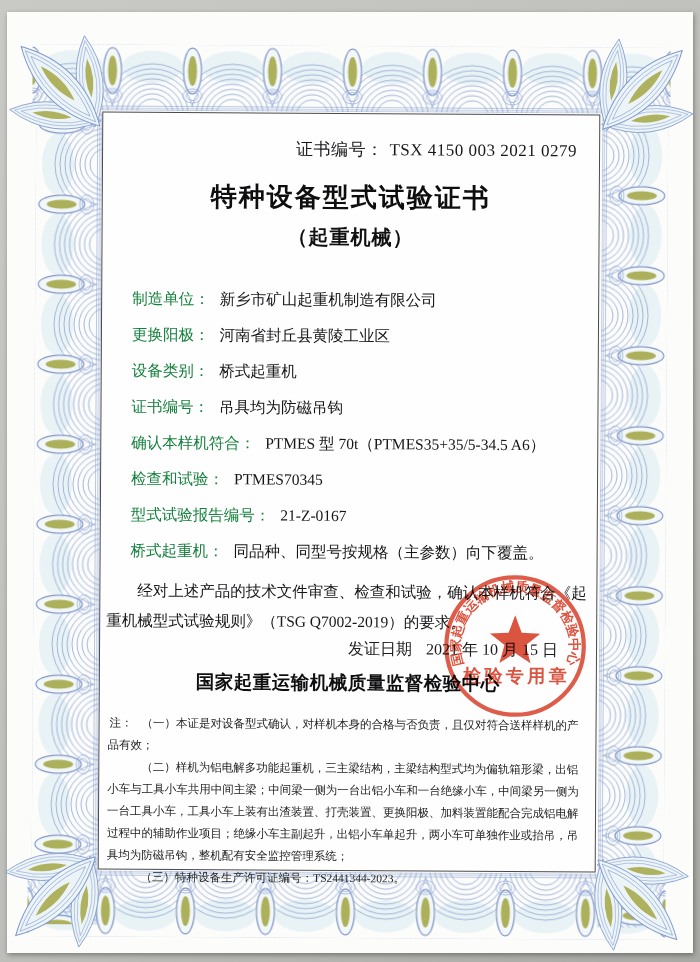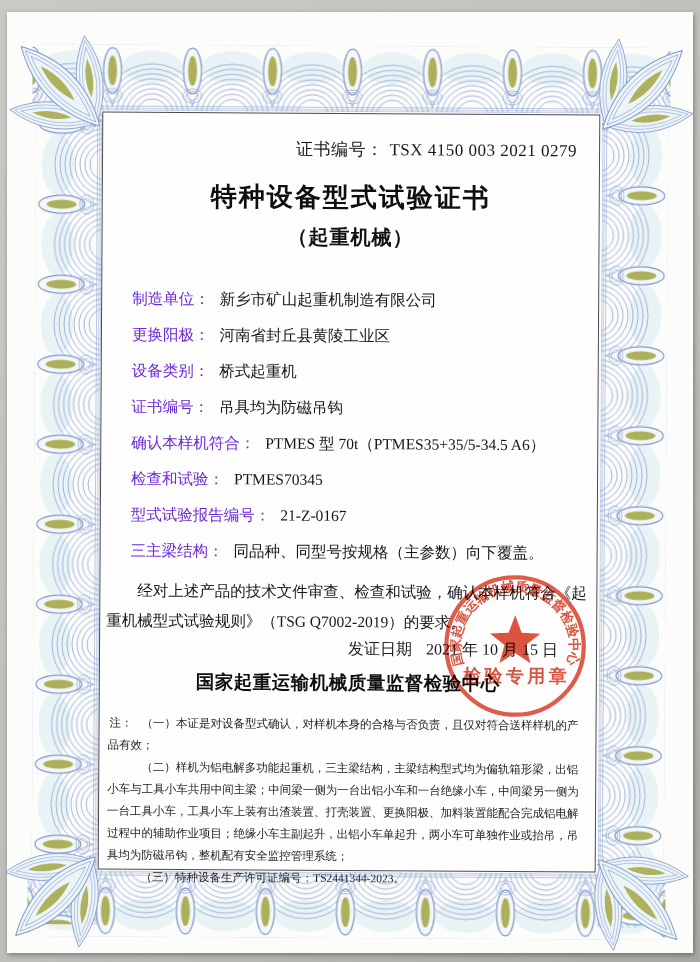--- a/index.html
+++ b/index.html
@@ -35,21 +35,21 @@
     font-family:"Liberation Sans","DejaVu Sans",sans-serif;
     font-weight:bold;font-size:26px;letter-spacing:2px;color:#0e0e10;
   }
   .subtitle{
     margin-top:9px;text-align:center;
     font-family:"Liberation Sans","DejaVu Sans",sans-serif;
     font-weight:bold;font-size:20px;letter-spacing:1px;color:#111;
   }
   .fields{margin:38px 0 0 10px;}
   .field-row{height:22px;line-height:22px;margin-bottom:14px;font-size:15.5px;white-space:nowrap;}
-  .f-label{color:#6d28d9;}
+  .f-label{color:#15803d;}
   .f-value{margin-left:10px;color:#151518;}
   .conclusion{
     margin:0 -16px 0 -14px;text-indent:2em;font-size:15.5px;line-height:30px;color:#17171a;
   }
   .date-line{
     margin-top:2px;text-align:right;font-size:16px;line-height:20px;padding-right:18px;
   }
   .date-line .d-val{margin-left:14px;}
   .issuer{
     margin-top:10px;text-align:center;font-weight:bold;font-size:18.5px;
@@ -158,21 +158,21 @@
       <div class="field-row">
         <span class="f-label">确认本样机符合：</span><span class="f-value">PTMES 型 70t（PTMES35+35/5-34.5 A6）</span>
       </div>
       <div class="field-row">
         <span class="f-label">检查和试验：</span><span class="f-value">PTMES70345</span>
       </div>
       <div class="field-row">
         <span class="f-label">型式试验报告编号：</span><span class="f-value">21-Z-0167</span>
       </div>
       <div class="field-row">
-        <span class="f-label">三主梁结构：</span><span class="f-value">同品种、同型号按规格（主参数）向下覆盖。</span>
+        <span class="f-label">桥式起重机：</span><span class="f-value">同品种、同型号按规格（主参数）向下覆盖。</span>
       </div>
     </div>
 
     <p class="conclusion">经对上述产品的技术文件审查、检查和试验，确认本样机符合《起重机械型式试验规则》（TSG Q7002-2019）的要求。</p>
 
     <div class="date-line">
       <span>发证日期</span><span class="d-val">2021 年 10 月 15 日</span>
     </div>
 
     <div class="issuer">国家起重运输机械质量监督检验中心</div>

